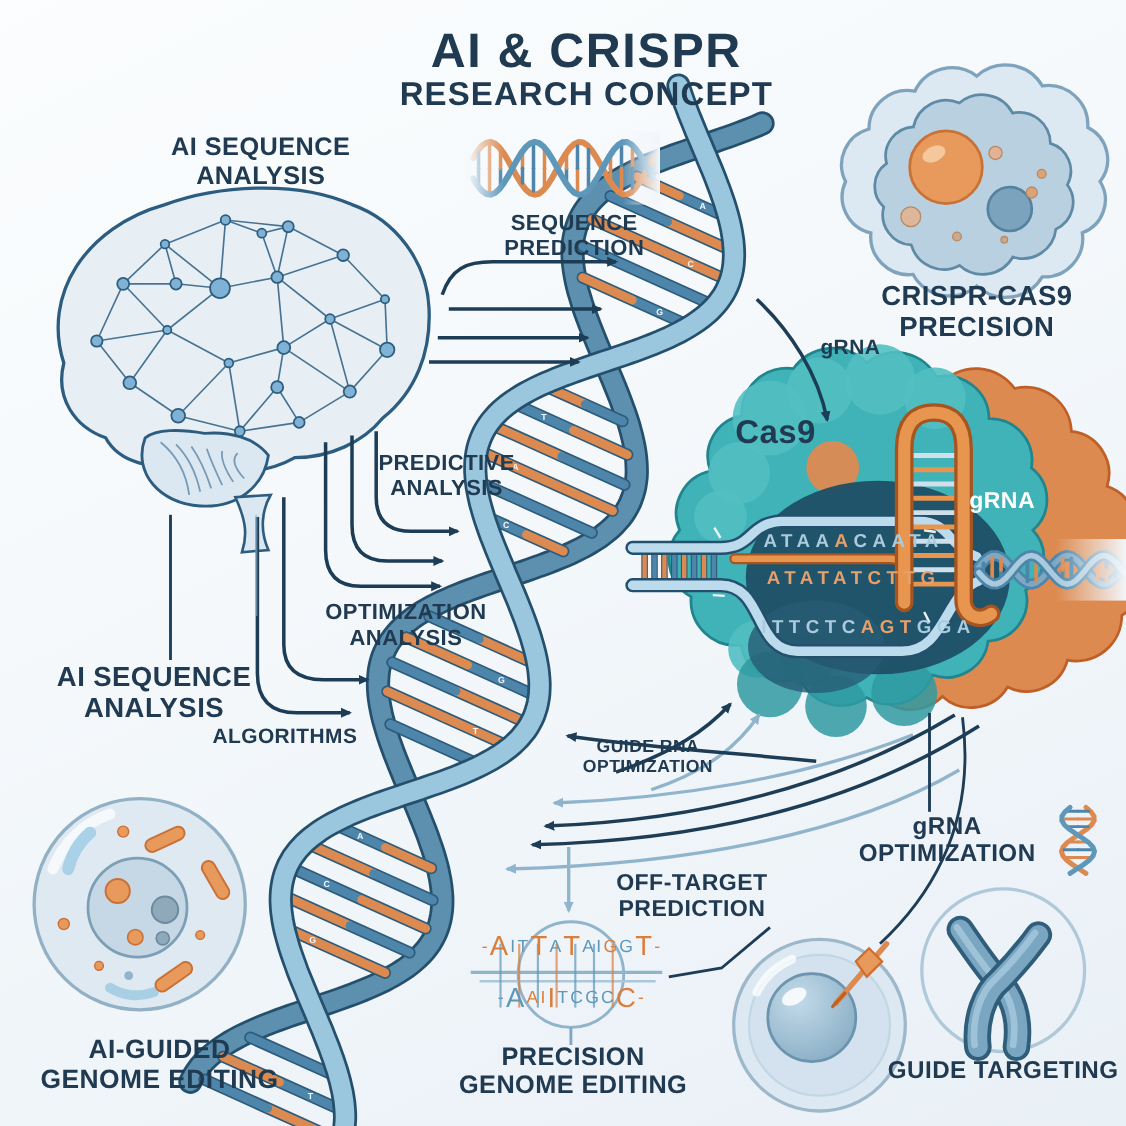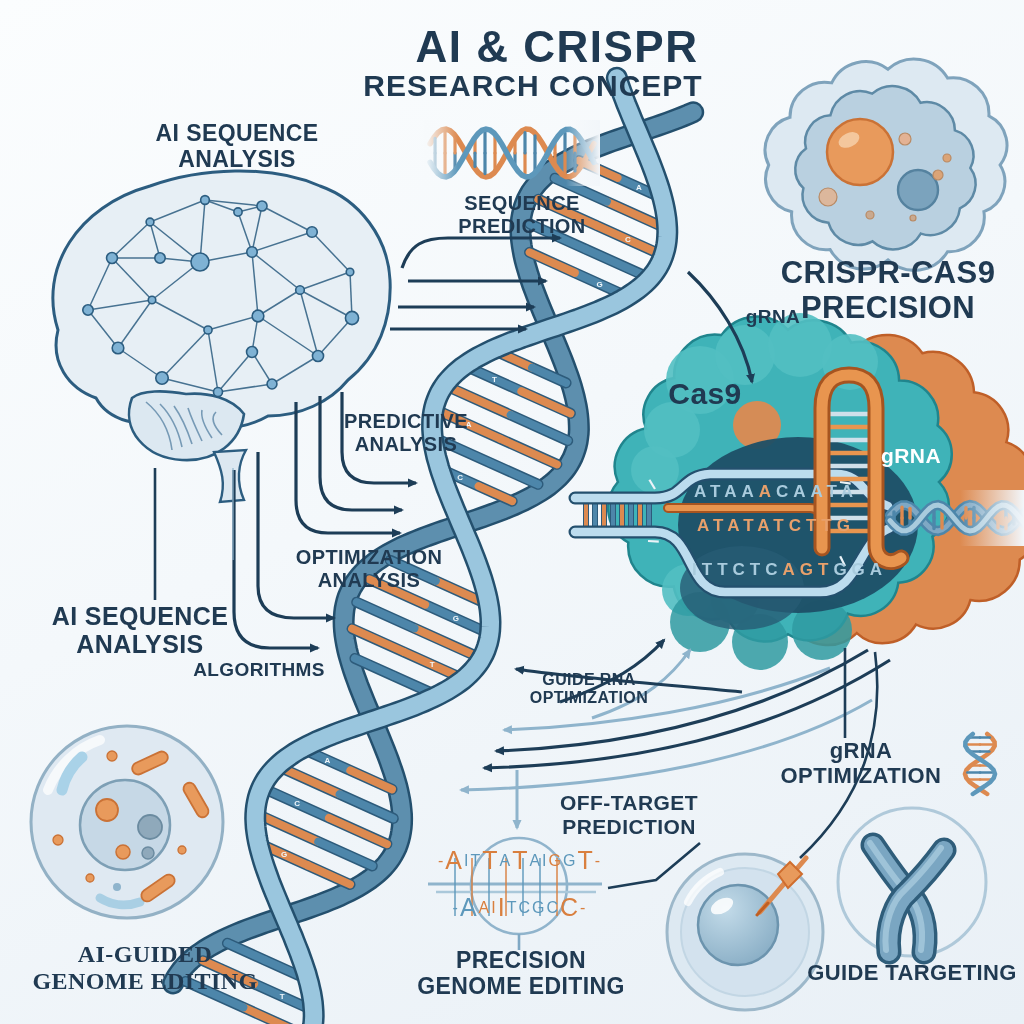--- a/index.html
+++ b/index.html
@@ -431,21 +431,21 @@
         <path d="M517,770 L517,828" fill="none" stroke="#8fb4cc" stroke-width="3" marker-end="url(#ah-light)"></path>
         <path d="M688,272 C718,300 744,340 752,382" fill="none" stroke="#1d3d57" stroke-width="3.2" marker-end="url(#ah-dark)"></path>
         <path d="M155,468 L155,600" fill="none" stroke="#1d3d57" stroke-width="2.6" opacity="1"></path>
         <path d="M233,468 L233,560" fill="none" stroke="#8fb4cc" stroke-width="2" opacity="0.6"></path>
         <path d="M845,648 L845,738" fill="none" stroke="#1d3d57" stroke-width="2.6" opacity="1"></path>
         <path d="M875,652 C885,730 862,800 800,858" fill="none" stroke="#1d3d57" stroke-width="2.6" opacity="1"></path>
         <path d="M700,843 L656,880 L608,888" fill="none" stroke="#1d3d57" stroke-width="2.6" opacity="1"></path>
       </g>
     </svg>
 
-  <div class="lbl" style="left:533px;top:22px;font-size:44px;letter-spacing:1.5px;margin-left:24px;">
+  <div class="lbl" style="left:533px;top:22px;font-size:44px;letter-spacing:1.5px;">
     <div>AI &amp; CRISPR</div>
   </div>
   <div class="lbl" style="left:533px;top:69px;font-size:30px;letter-spacing:1px;">
     <div>RESEARCH CONCEPT</div>
   </div>
 
   <div class="lbl" style="left:237px;top:120px;font-size:23px;">
     <div>AI SEQUENCE</div>
     <div>ANALYSIS</div>
   </div>
@@ -461,21 +461,21 @@
     <div>OPTIMIZATION</div>
     <div>ANALYSIS</div>
   </div>
   <div class="lbl" style="left:140px;top:602px;font-size:25px;">
     <div>AI SEQUENCE</div>
     <div>ANALYSIS</div>
   </div>
   <div class="lbl" style="left:259px;top:659px;font-size:19px;">
     <div>ALGORITHMS</div>
   </div>
-  <div class="lbl" style="left:888px;top:255px;font-size:31px;">
+  <div class="lbl" style="left:888px;top:255px;font-size:25px;">
     <div>CRISPR-CAS9</div>
     <div>PRECISION</div>
   </div>
   <div class="lbl" style="left:773px;top:306px;font-size:19px;font-weight:600;">
     <div>gRNA</div>
   </div>
   <div class="lbl" style="left:705px;top:377px;font-size:30px;font-weight:600;">
     <div>Cas9</div>
   </div>
   <div class="lbl white" style="left:911px;top:444px;font-size:21px;">
@@ -486,21 +486,21 @@
     <div>OPTIMIZATION</div>
   </div>
   <div class="lbl" style="left:629px;top:791px;font-size:21px;">
     <div>OFF-TARGET</div>
     <div>PREDICTION</div>
   </div>
   <div class="lbl" style="left:861px;top:739px;font-size:22px;">
     <div>gRNA</div>
     <div>OPTIMIZATION</div>
   </div>
-  <div class="lbl" style="left:145px;top:941px;font-size:24px;font-family:Liberation Serif, serif;">
+  <div class="lbl" style="left:145px;top:941px;font-size:24px;">
     <div>AI-GUIDED</div>
     <div>GENOME EDITING</div>
   </div>
   <div class="lbl" style="left:521px;top:947px;font-size:23px;">
     <div>PRECISION</div>
     <div>GENOME EDITING</div>
   </div>
   <div class="lbl" style="left:912px;top:961px;font-size:22px;">
     <div>GUIDE TARGETING</div>
   </div>

